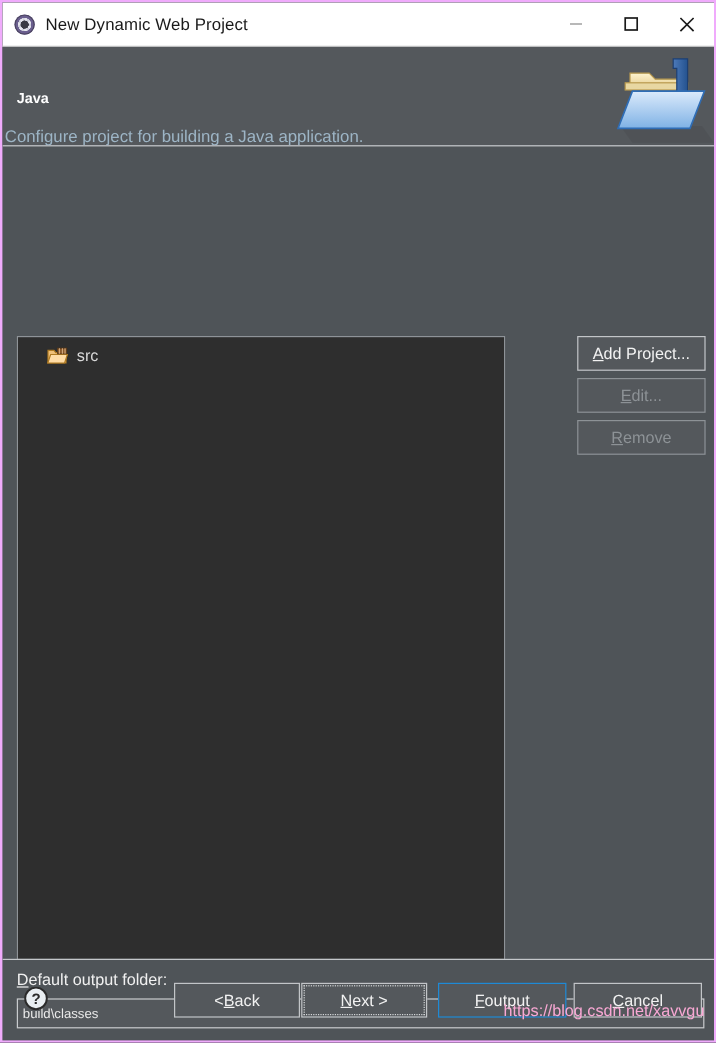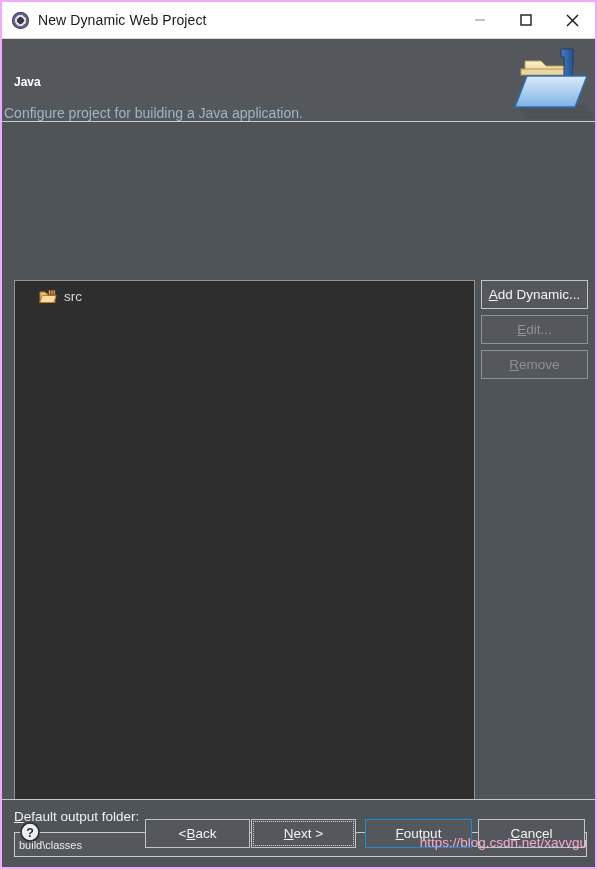--- a/index.html
+++ b/index.html
@@ -121,21 +121,21 @@
   }
   .field-label .mn { text-decoration: underline; }
 
   .label-src   { left: 12px; top: 136px; }
   .label-out   { left: 12px; top: 687px; }
 
   .listbox {
     position: absolute;
     left: 12px;
     top: 158px;
-    width: 461px;
+    width: 407px;
     height: 520px;
     background: #2e2e2e;
     border: 1px solid #8e9398;
     box-sizing: border-box;
     overflow: hidden;
   }
   .list-item {
     display: flex;
     align-items: center;
     height: 22px;
@@ -313,21 +313,21 @@
           <line x1="10.5" y1="1.2" x2="10.5" y2="5.8" stroke="#d9b48a" stroke-width="0.8"></line>
           <line x1="13" y1="1.2" x2="13" y2="5.8" stroke="#d9b48a" stroke-width="0.8"></line>
           <line x1="15.2" y1="1.2" x2="15.2" y2="5.8" stroke="#d9b48a" stroke-width="0.8"></line>
         </svg>
         <span>src</span>
       </div>
     </div>
 
     <div class="side-btn btn-add">
         <span class="mn">A</span>
-        <span>dd Dynamic...</span>
+        <span>dd Project...</span>
       </div>
 
     <div class="side-btn btn-edit disabled">
         <span class="mn">E</span>
         <span>dit...</span>
       </div>
 
     <div class="side-btn btn-remove disabled">
         <span class="mn">R</span>
         <span>emove</span>

